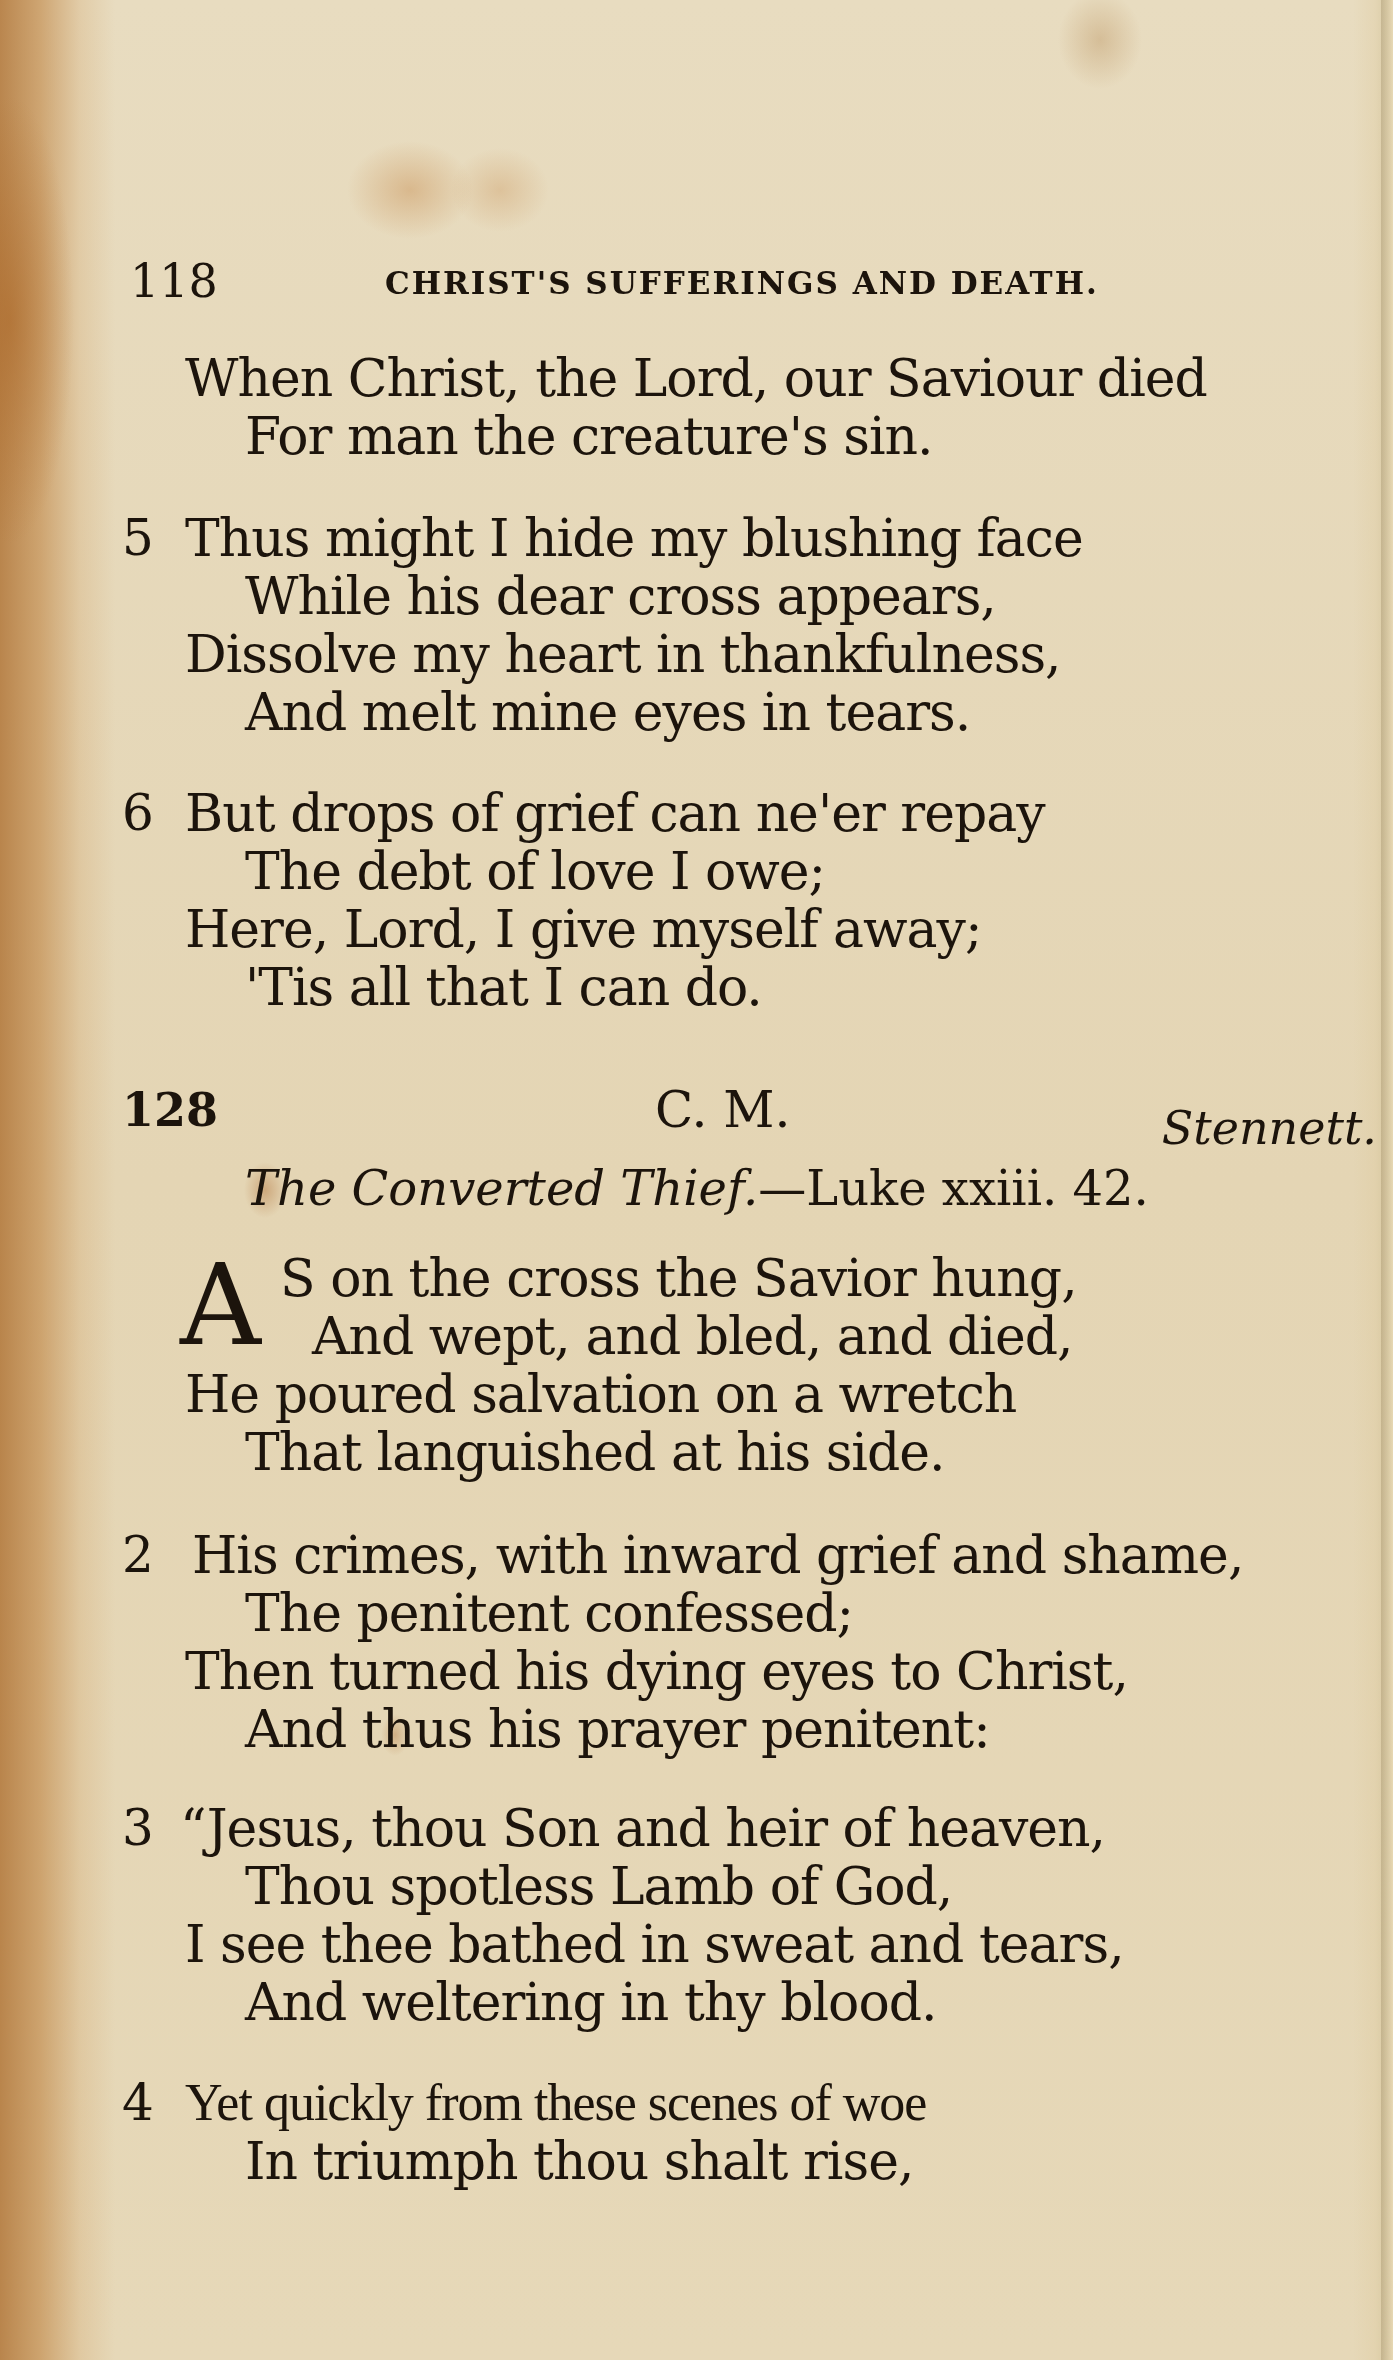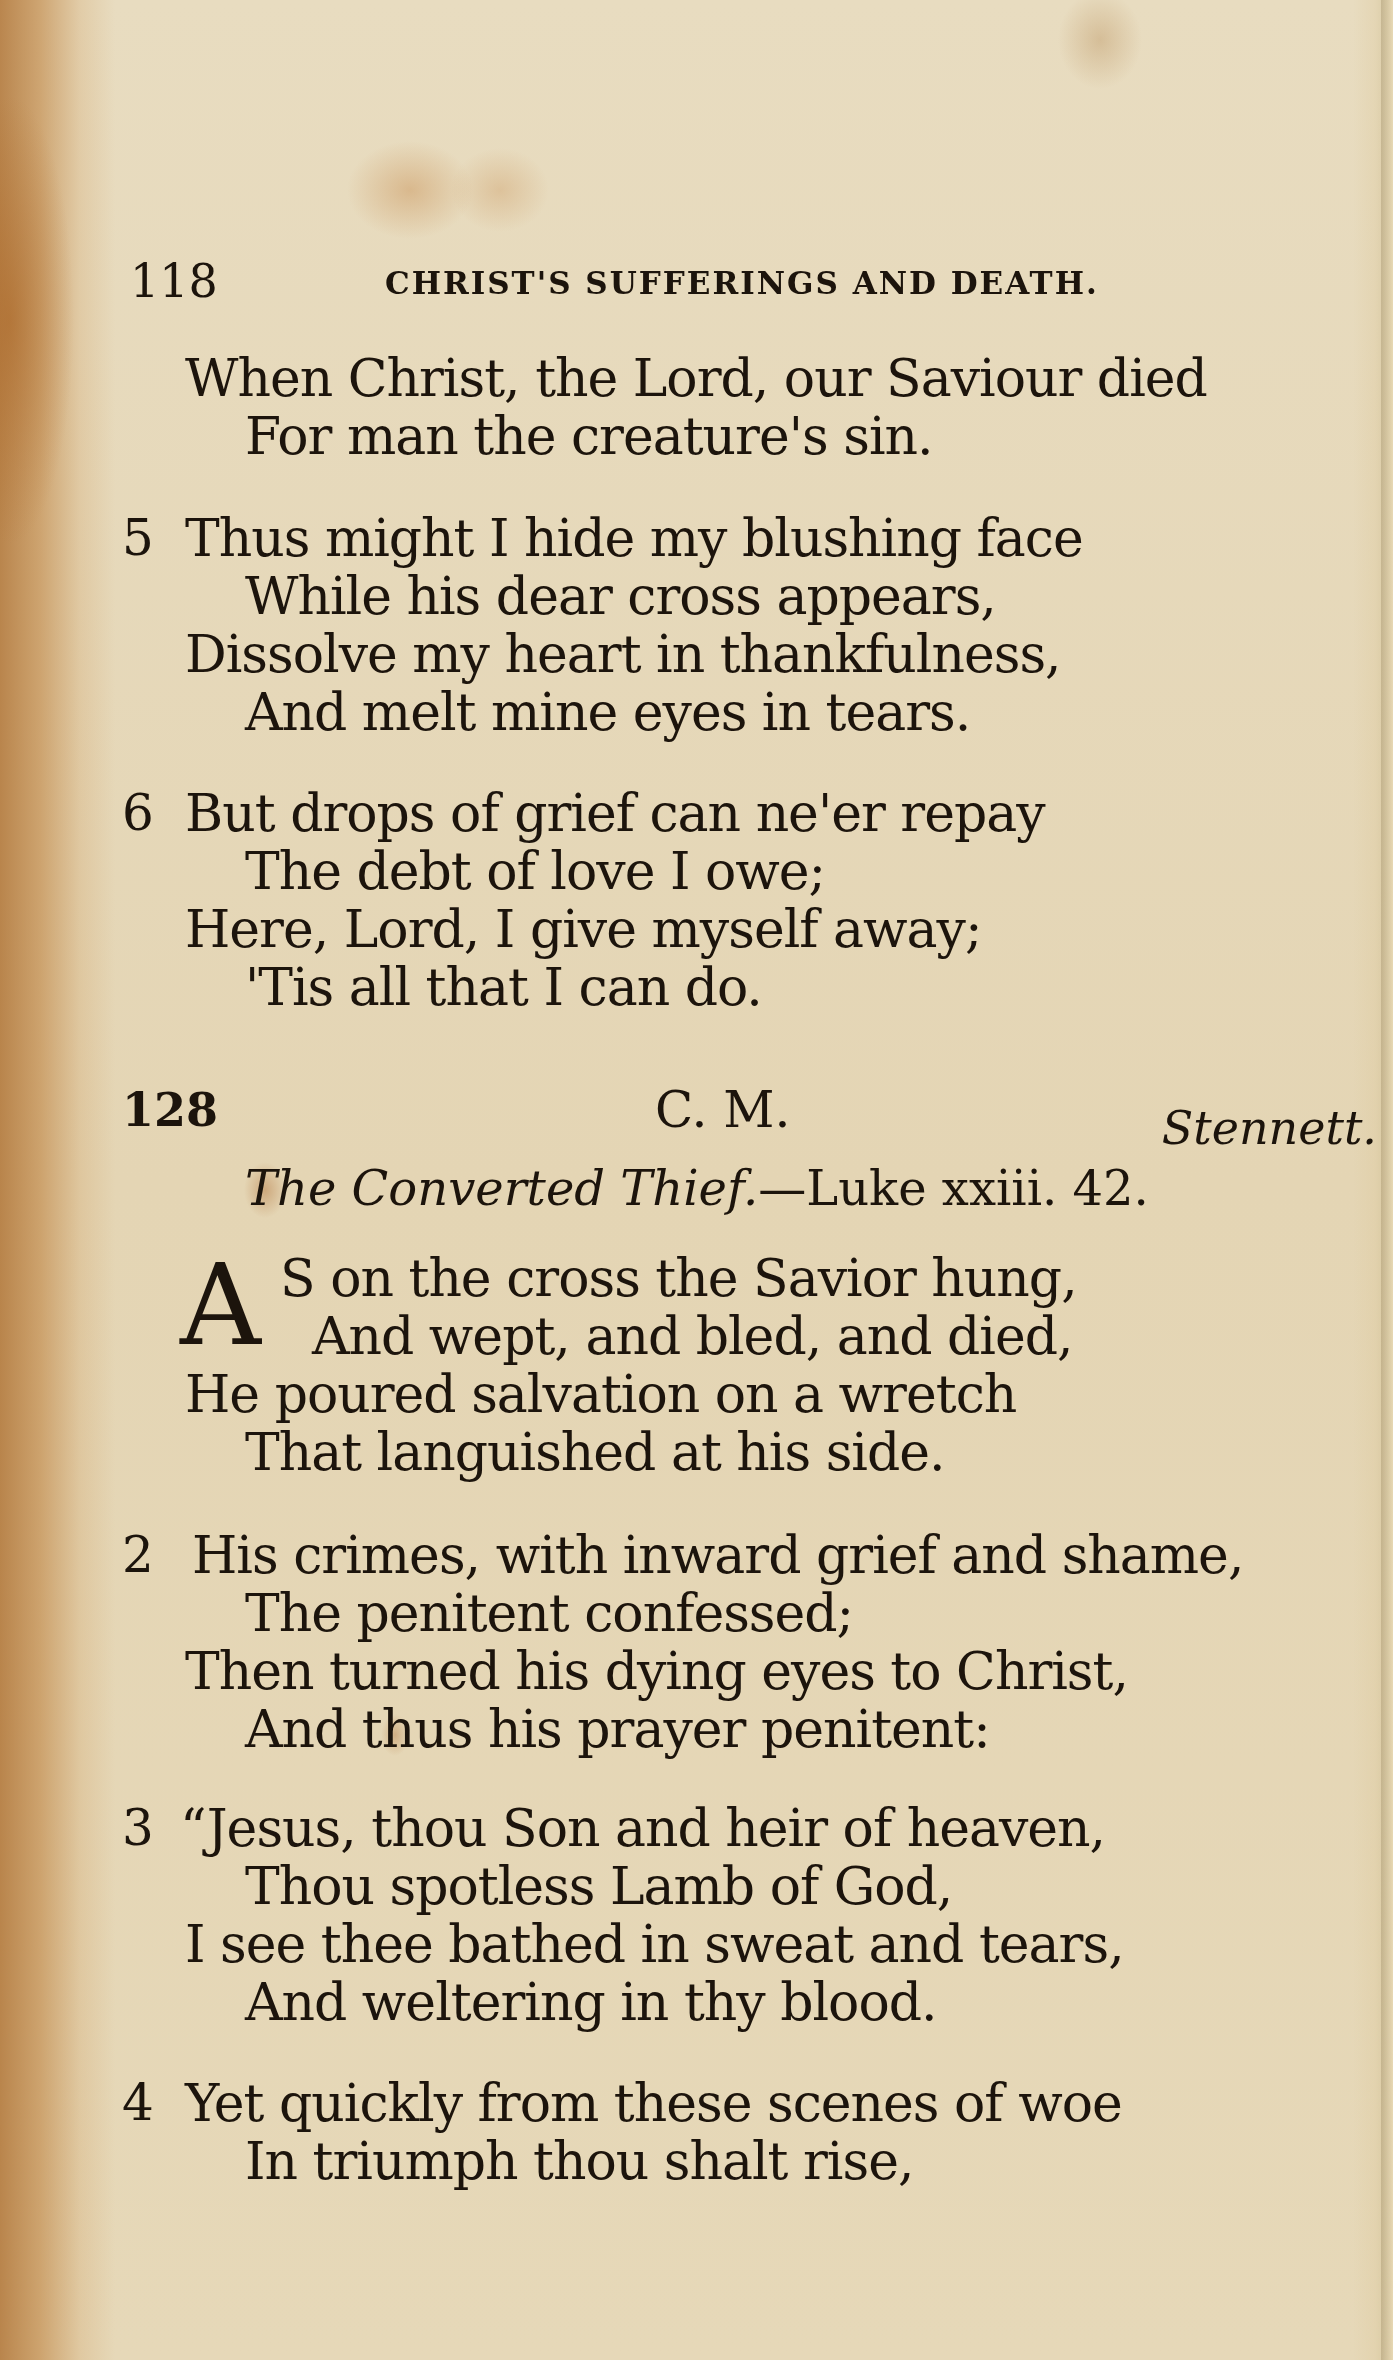--- a/index.html
+++ b/index.html
@@ -156,14 +156,14 @@
 <div class="line" style="left:185px; top:1643px;">Then turned his dying eyes to Christ,</div>
 <div class="line" style="left:245px; top:1701px;">And thus his prayer penitent:</div>
 
 <div class="verse-num" style="left:122px; top:1800px;">3</div>
 <div class="line" style="left:180px; top:1800px;">“Jesus, thou Son and heir of heaven,</div>
 <div class="line" style="left:245px; top:1858px;">Thou spotless Lamb of God,</div>
 <div class="line" style="left:185px; top:1916px;">I see thee bathed in sweat and tears,</div>
 <div class="line" style="left:245px; top:1974px;">And weltering in thy blood.</div>
 
 <div class="verse-num" style="left:122px; top:2075px;">4</div>
-<div class="line" style="left:185px; top:2075px;">Yet quickly from these scenes of woe</div>
+<div class="line" style="left:185px; top:2075px;font-family:Liberation Serif, serif;">Yet quickly from these scenes of woe</div>
 <div class="line" style="left:245px; top:2133px;">In triumph thou shalt rise,</div>
 
 </body></html>

